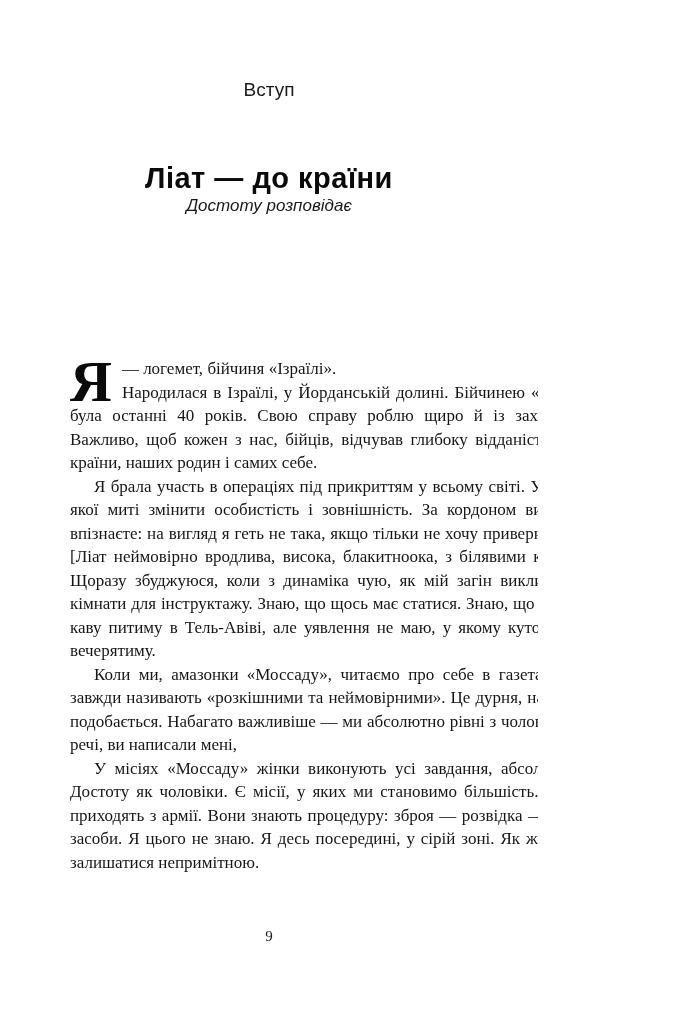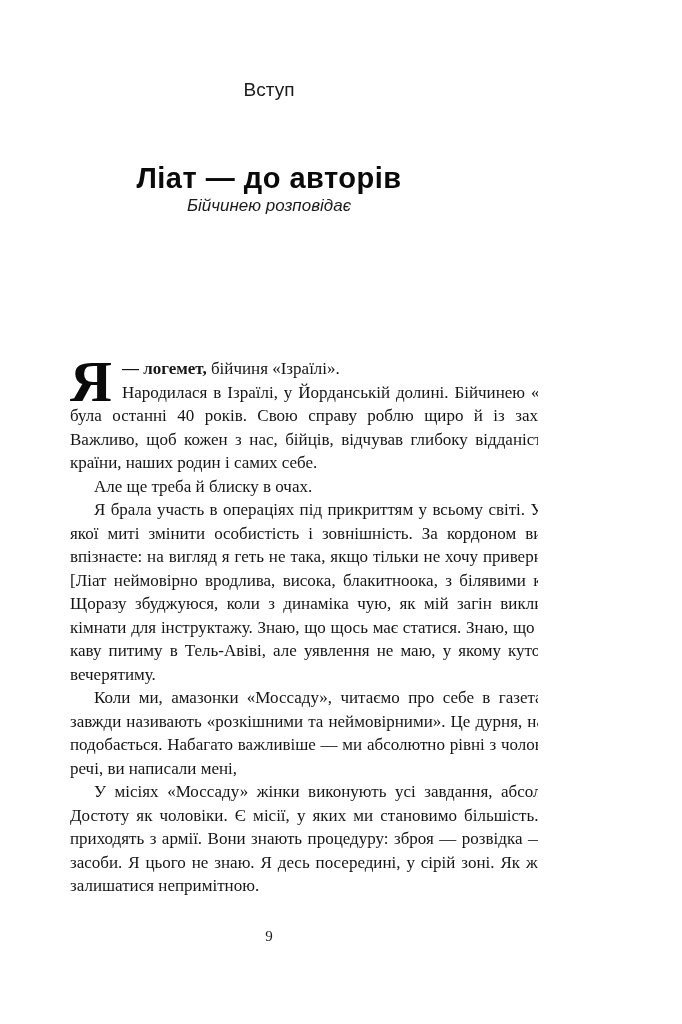--- a/index.html
+++ b/index.html
@@ -73,52 +73,51 @@
   .dropcap {
     float: left;
     font-family: "Liberation Serif", serif;
     font-weight: 700;
     font-size: 58px;
     line-height: 44px;
     padding: 3px 10px 0 0;
     color: #0a0a0a;
   }
   .lead-bold {
-    font-weight: 700;
+    font-weight: 400;
     margin-top: 37px;
   }
   .page-number {
     position: absolute;
     top: 928px;
     left: 0;
     width: 100%;
     text-align: center;
     font-size: 15px;
     color: #1a1a1a;
   }
 </style>
 </head>
 <body>
 
 <div class="page">
 
   <div class="kicker">Вступ</div>
 
-  <h1 class="chapter-title">Ліат — до авторів</h1>
+  <h1 class="chapter-title">Ліат — до країни</h1>
 
-  <div class="chapter-subtitle">Бійчинею розповідає</div>
+  <div class="chapter-subtitle">Достоту розповідає</div>
 
   <div class="body-text">
 
     <p class="first">
       <span class="dropcap">Я</span><span class="lead-bold">— логемет,</span><span> бійчиня «Ізраїлі».</span><br>
       <span>Народилася в Ізраїлі, у Йорданській долині. Бійчинею «Моссаду» була останні 40 років. Свою справу роблю щиро й із захопленням. Важливо, щоб кожен з нас, бійців, відчував глибоку відданість захисту країни, наших родин і самих себе.</span>
     </p>
 
-    <p>Але ще треба й блиску в очах.</p>
 
     <p>Я брала участь в операціях під прикриттям у всьому світі. Умію будь-якої миті змінити особистість і зовнішність. За кордоном ви мене не впізнаєте: на вигляд я геть не така, якщо тільки не хочу привернути увагу [Ліат неймовірно вродлива, висока, блакитноока, з білявими кучерями]. Щоразу збуджуюся, коли з динаміка чую, як мій загін викликають до кімнати для інструктажу. Знаю, що щось має статися. Знаю, що вранішню каву питиму в Тель-Авіві, але уявлення не маю, у якому куточку Землі вечерятиму.</p>
 
     <p>Коли ми, амазонки «Моссаду», читаємо про себе в газетах, то нас завжди називають «розкішними та неймовірними». Це дурня, нам таке не подобається. Набагато важливіше — ми абсолютно рівні з чоловіками. До речі, ви написали мені,</p>
 
     <p>У місіях «Моссаду» жінки виконують усі завдання, абсолютно всі. Достоту як чоловіки. Є місії, у яких ми становимо більшість. Чоловіки приходять з армії. Вони знають процедуру: зброя — розвідка — шляхи й засоби. Я цього не знаю. Я десь посередині, у сірій зоні. Як жінка можу залишатися непримітною.</p>
 
   </div>
 
   <div class="page-number">9</div>

